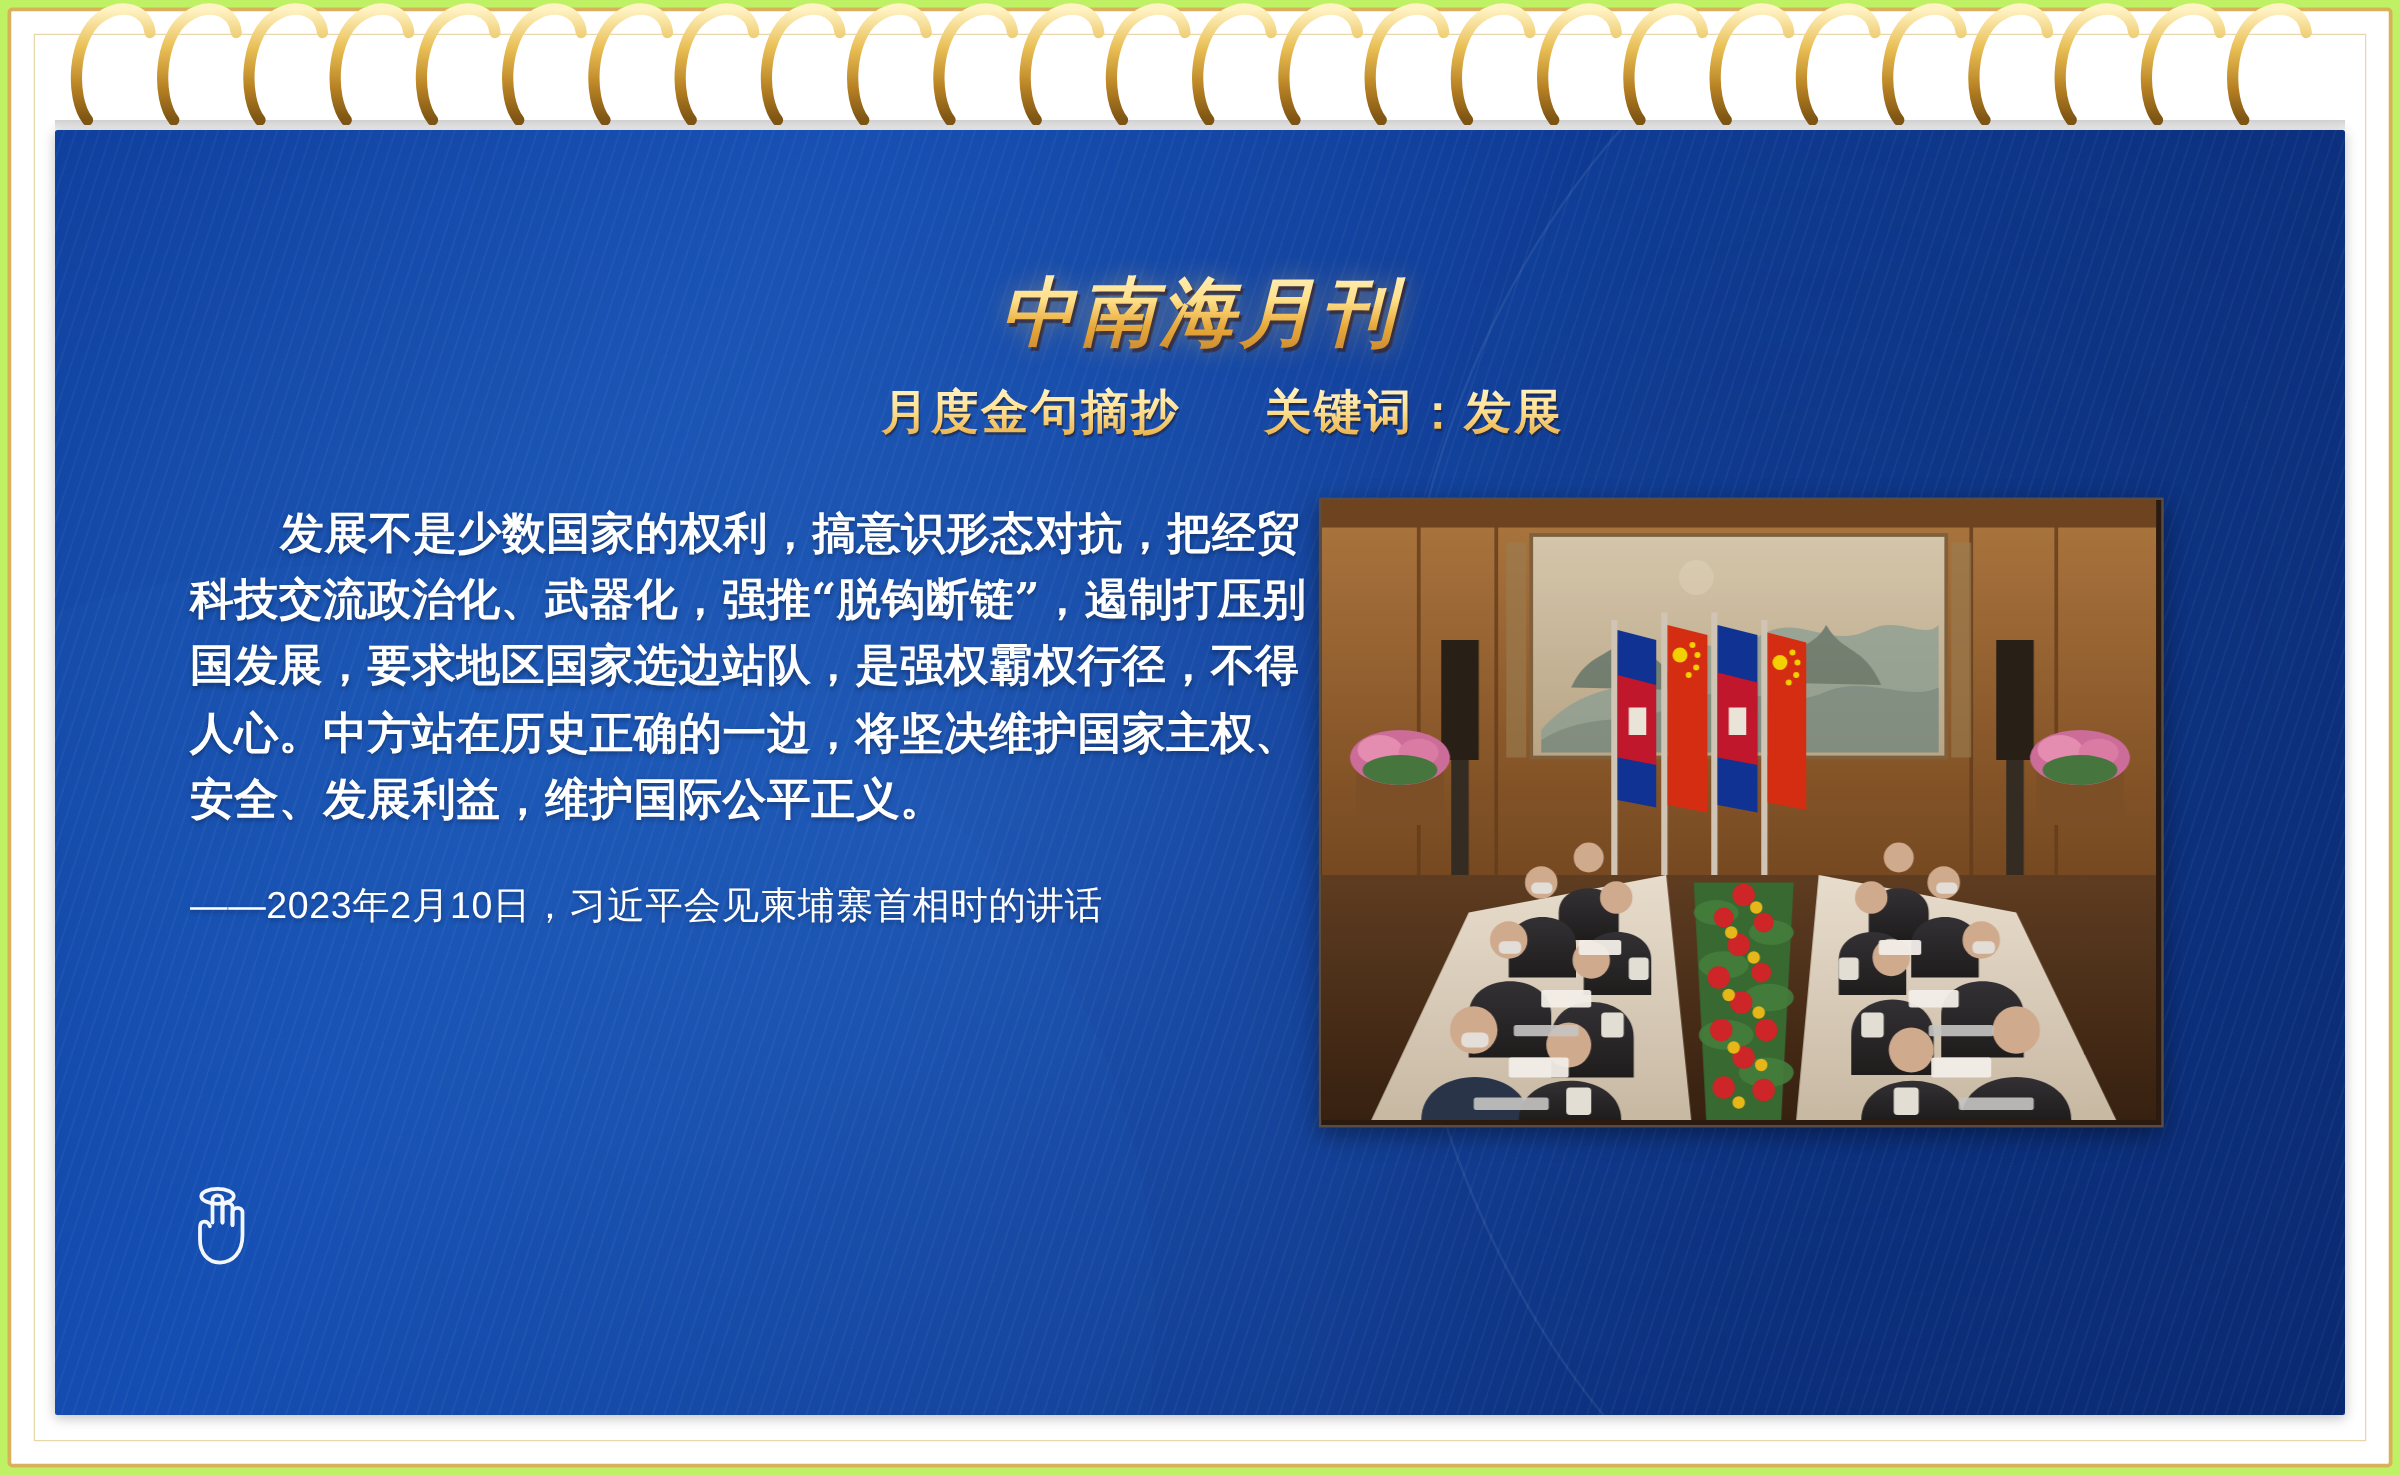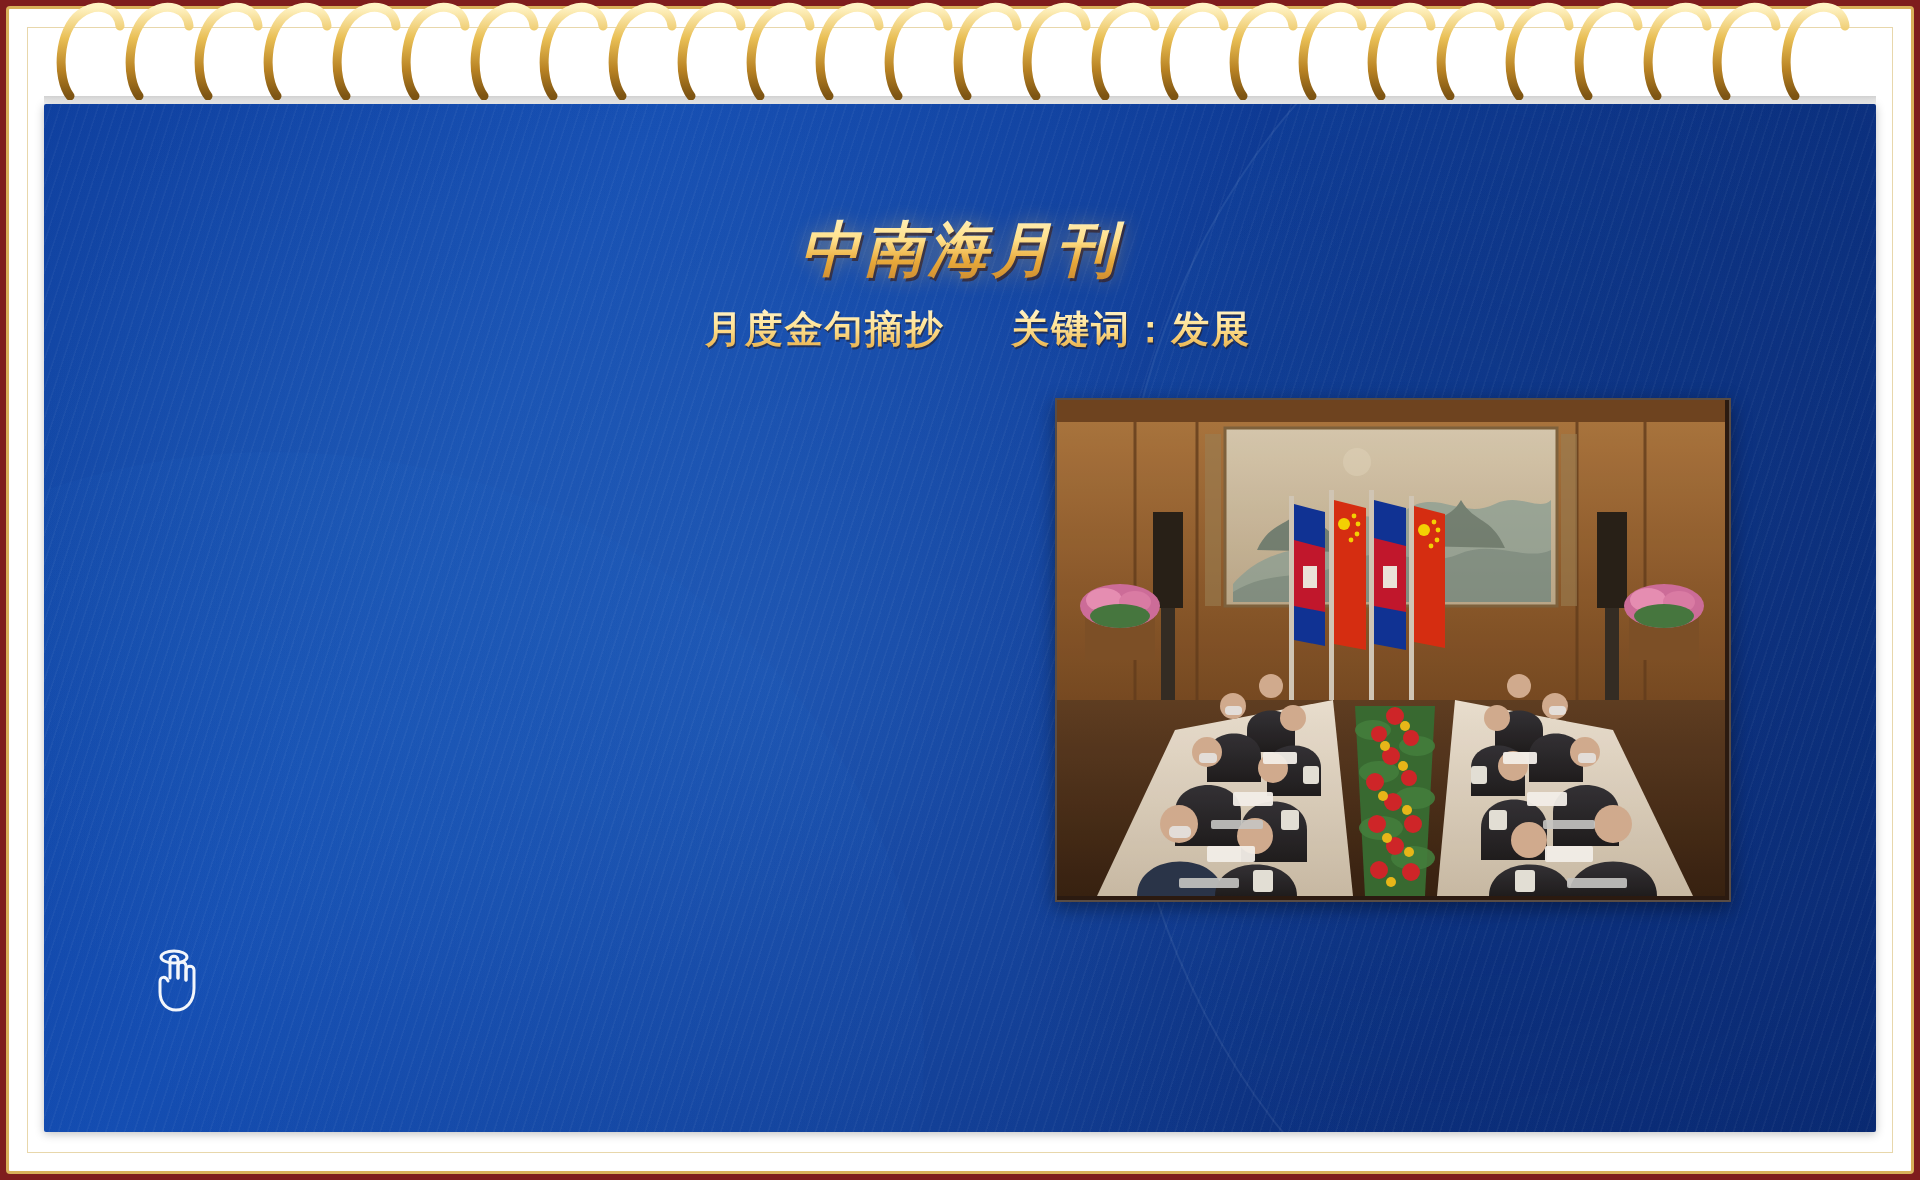--- a/index.html
+++ b/index.html
@@ -12,21 +12,21 @@
     height: 1180px;
     overflow: hidden;
     font-family: "Liberation Sans", sans-serif;
   }
 
   
   .page {
     position: relative;
     width: 1920px;
     height: 1180px;
-    background: #7f1d1d;
+    background: #bef264;
     box-sizing: border-box;
   }
   
   .paper-frame {
     position: absolute;
     left: 6px;
     top: 6px;
     right: 6px;
     bottom: 6px;
     border: 3px solid #d9b15a;
@@ -282,20 +282,24 @@
     <div class="masthead">
       <span class="title">中南海月刊</span>
     </div>
 
     <div class="subtitle">
       <span>月度金句摘抄</span>
       <span class="sep"></span>
       <span>关键词：发展</span>
     </div>
 
+    <div class="body-col">
+      <div class="quote">发展不是少数国家的权利，搞意识形态对抗，把经贸科技交流政治化、武器化，强推“脱钩断链”，遏制打压别国发展，要求地区国家选边站队，是强权霸权行径，不得人心。中方站在历史正确的一边，将坚决维护国家主权、安全、发展利益，维护国际公平正义。</div>
+      <div class="attribution">——2023年2月10日，习近平会见柬埔寨首相时的讲话</div>
+    </div>
 
     <div class="photo">
       <svg width="668" height="496" viewBox="0 0 668 496" xmlns="http://www.w3.org/2000/svg">
         <defs>
           <linearGradient id="wall" x1="0" y1="0" x2="0" y2="1">
             <stop offset="0%" stop-color="#b07a43"></stop>
             <stop offset="55%" stop-color="#8c5a2d"></stop>
             <stop offset="100%" stop-color="#6e431f"></stop>
           </linearGradient>
           <linearGradient id="floor" x1="0" y1="0" x2="0" y2="1">

